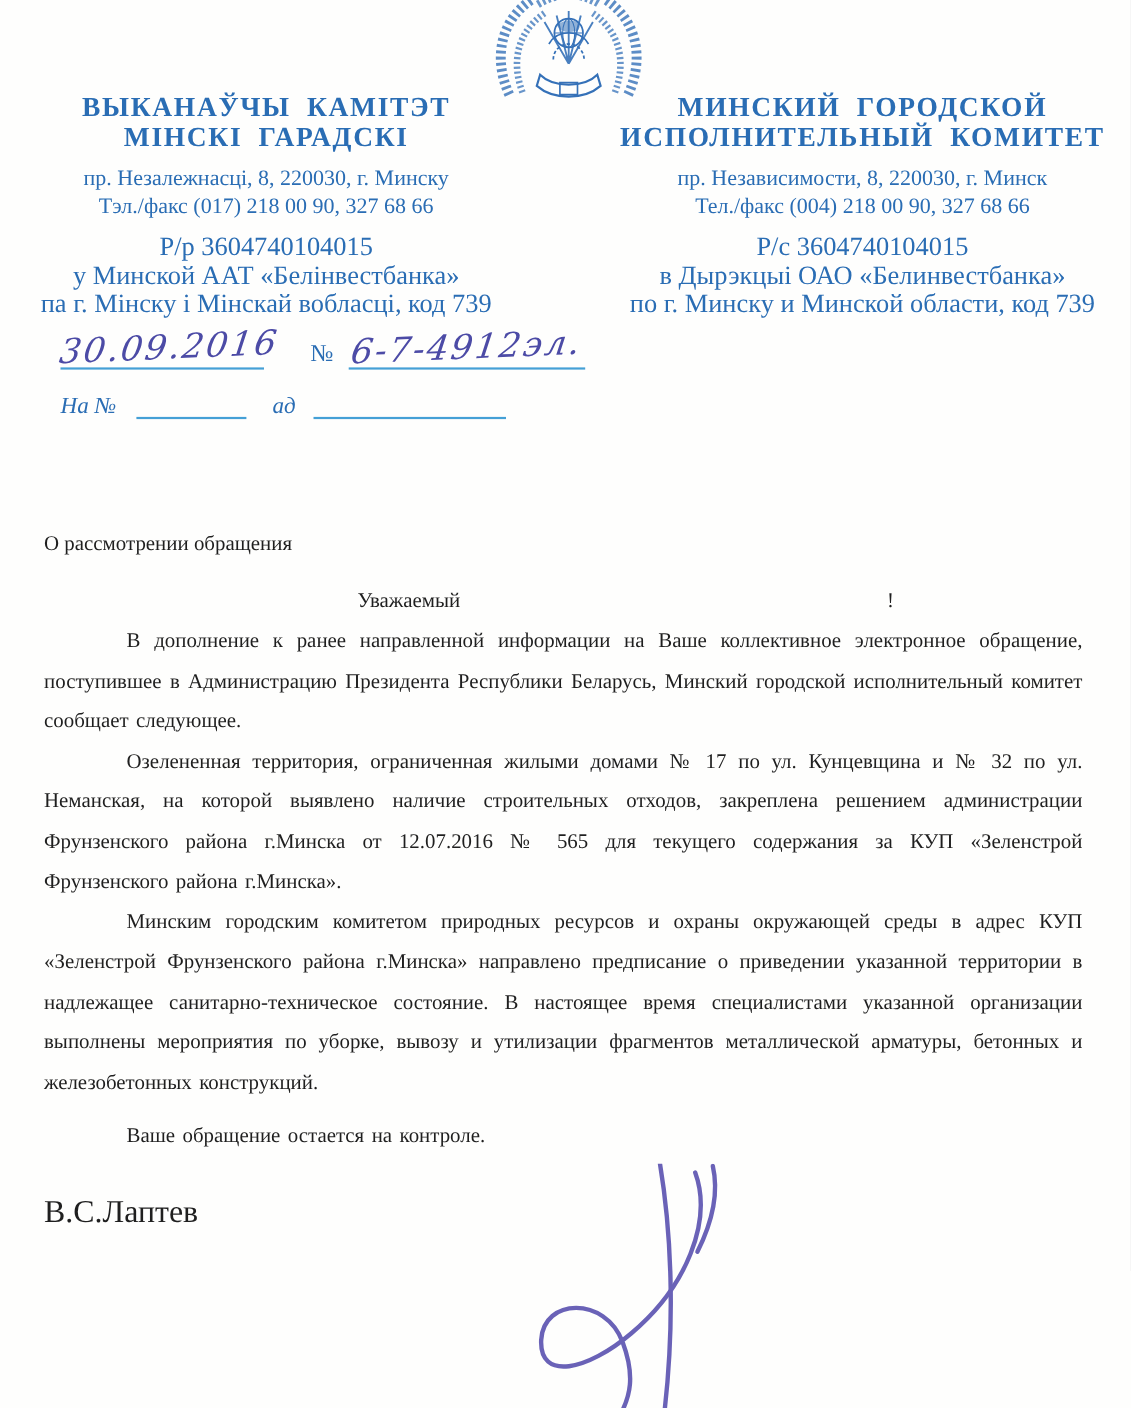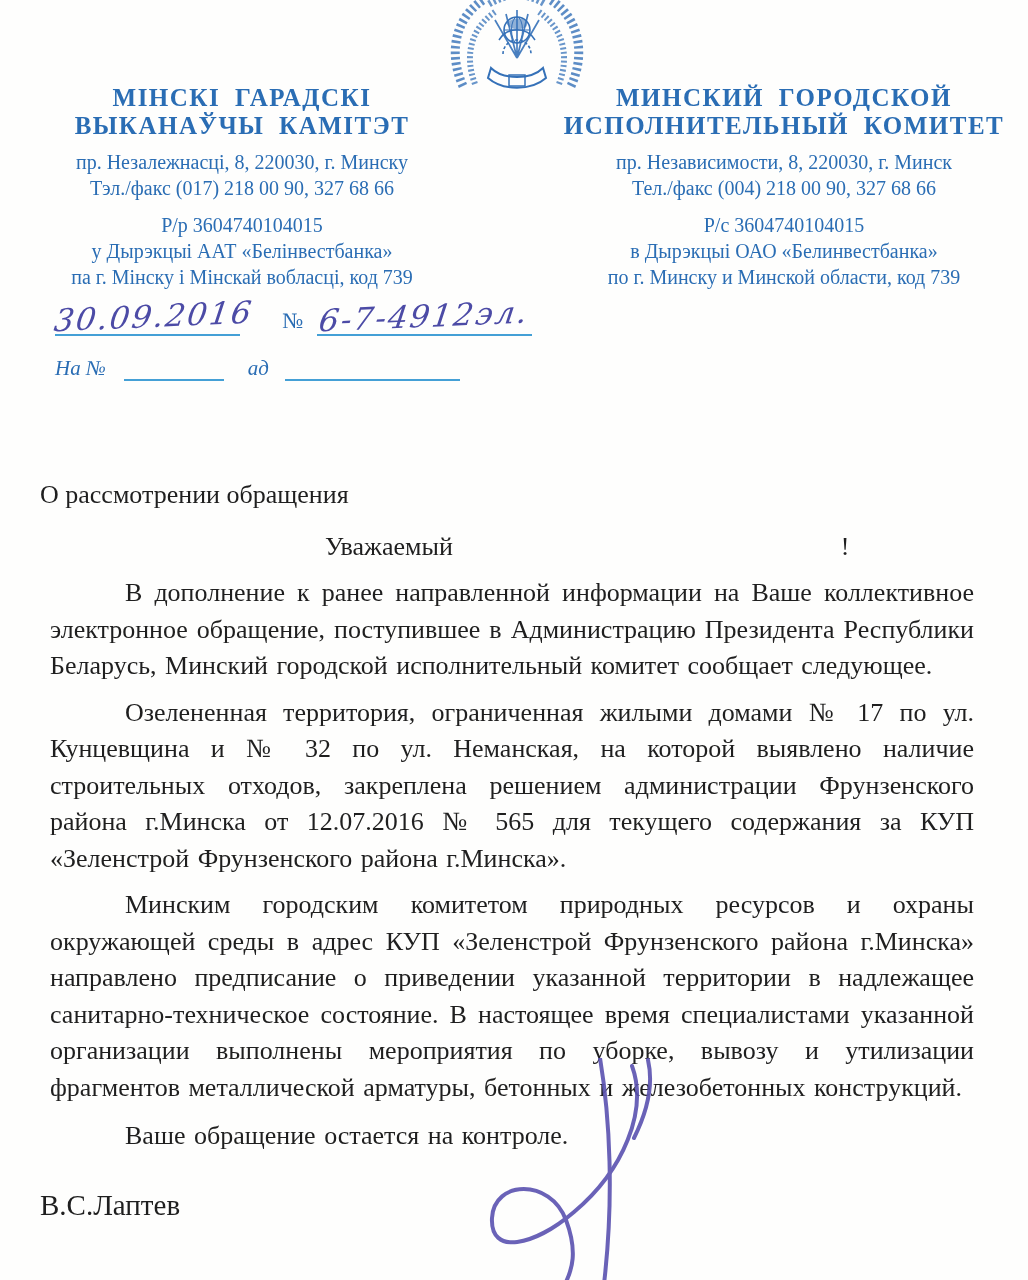--- a/index.html
+++ b/index.html
@@ -13,21 +13,21 @@
     color:var(--text-black,#1f1f1f);
   }
   
   .emblem{position:absolute;left:447px;top:-4px;width:140px;height:96px;}
   .lh-columns{display:flex;padding-top:84px;}
   .lh-col{width:50%;text-align:center;color:var(--letterhead-blue,#2a6db4);}
   .lh-col.left{padding-right:30px;box-sizing:border-box;}
   .lh-col.right{padding-left:26px;box-sizing:border-box;}
   .lh-title{font-weight:bold;font-size:25px;line-height:28px;letter-spacing:1.5px;word-spacing:7px;}
   .lh-addr{margin-top:9px;font-size:20px;line-height:26px;}
-  .lh-bank{margin-top:11px;font-size:20px;line-height:26px;}
+  .lh-bank{margin-top:11px;font-size:24px;line-height:26px;}
   
   .ref-row1{margin:8px 0 0 55px;display:flex;align-items:flex-end;}
   .u-field{display:inline-block;border-bottom:2px solid var(--line-blue,#44a0d6);text-align:center;}
   .u-date{width:185px;}
   .u-num{width:215px;}
   .hw{
     display:inline-block;
     font-family:"DejaVu Serif", serif;
     font-style:italic;
     font-size:31px;
@@ -36,26 +36,26 @@
     transform:skewX(-10deg) rotate(-2.5deg);
     white-space:nowrap;
   }
   .no-label{color:var(--letterhead-blue,#2a6db4);font-size:22px;margin:0 14px 2px 42px;}
   .ref-row2{margin:20px 0 0 55px;display:flex;align-items:flex-end;color:var(--letterhead-blue,#2a6db4);font-size:21px;font-style:italic;}
   .blank-line{display:inline-block;border-bottom:2px solid var(--line-blue,#44a0d6);height:20px;}
   .blank-short{width:100px;margin-left:18px;}
   .blank-long{width:175px;margin-left:16px;}
   .ad-label{margin-left:24px;}
   
-  .body-block{margin:0 44px 0 40px;font-size:26px;line-height:36.5px;}
+  .body-block{margin:0 44px 0 40px;font-size:19px;line-height:36.5px;}
   .subject{margin-top:96px;}
   .salutation{margin-top:15px;display:flex;}
   .salut-word{margin-left:285px;}
   .salut-excl{margin-left:388px;}
-  .para{margin:10px;text-indent:75px;text-align:justify;word-spacing:2px;}
+  .para{margin:0;text-indent:75px;text-align:justify;word-spacing:2px;}
   .para.last{text-align:left;margin-top:12px;}
   .sign-row{margin:34px 44px 0 40px;display:flex;justify-content:space-between;font-size:29px;}
   .sign-name{margin-right:114px;}
   
   .signature{position:absolute;left:452px;top:1058px;width:235px;height:226px;pointer-events:none;}
 </style>
 </head>
 <body>
 
 <div class="page">
@@ -76,29 +76,29 @@
         <path d="M 59 27 q 8 -7 20 -3 q 3 6 -2 8 q -12 4 -18 -5 z" fill="#3571b8" stroke="none" opacity="0.55"></path>
         <path d="M 56 58 a 14 14 0 0 1 28 0" stroke-width="1.6" stroke-dasharray="3 2"></path>
         <path d="M 44 72 C 56 84 84 84 96 72 L 99 82 C 84 95 56 95 41 82 Z" stroke-width="2"></path>
         <path d="M 62 79 h 16 v 11 h -16 z" stroke-width="1.5"></path>
       </g>
     </svg>
   </div>
 
   <div class="lh-columns">
     <div class="lh-col left">
+      <div class="lh-title">ВЫКАНАЎЧЫ КАМІТЭТ</div>
       <div class="lh-title">МІНСКІ ГАРАДСКІ</div>
-      <div class="lh-title">ВЫКАНАЎЧЫ КАМІТЭТ</div>
       <div class="lh-addr">
         <div>пр. Незалежнасці, 8, 220030, г. Минску</div>
         <div>Тэл./факс  (017) 218 00 90,  327 68 66</div>
       </div>
       <div class="lh-bank">
         <div>Р/р 3604740104015</div>
-        <div>у Дырэкцыі ААТ «Белінвестбанка»</div>
+        <div>у Минской ААТ «Белінвестбанка»</div>
         <div>па г. Мінску і Мінскай вобласці, код 739</div>
       </div>
     </div>
     <div class="lh-col right">
       <div class="lh-title">МИНСКИЙ ГОРОДСКОЙ</div>
       <div class="lh-title">ИСПОЛНИТЕЛЬНЫЙ КОМИТЕТ</div>
       <div class="lh-addr">
         <div>пр. Независимости, 8, 220030, г. Минск</div>
         <div>Тел./факс  (004) 218 00 90,  327 68 66</div>
       </div>

